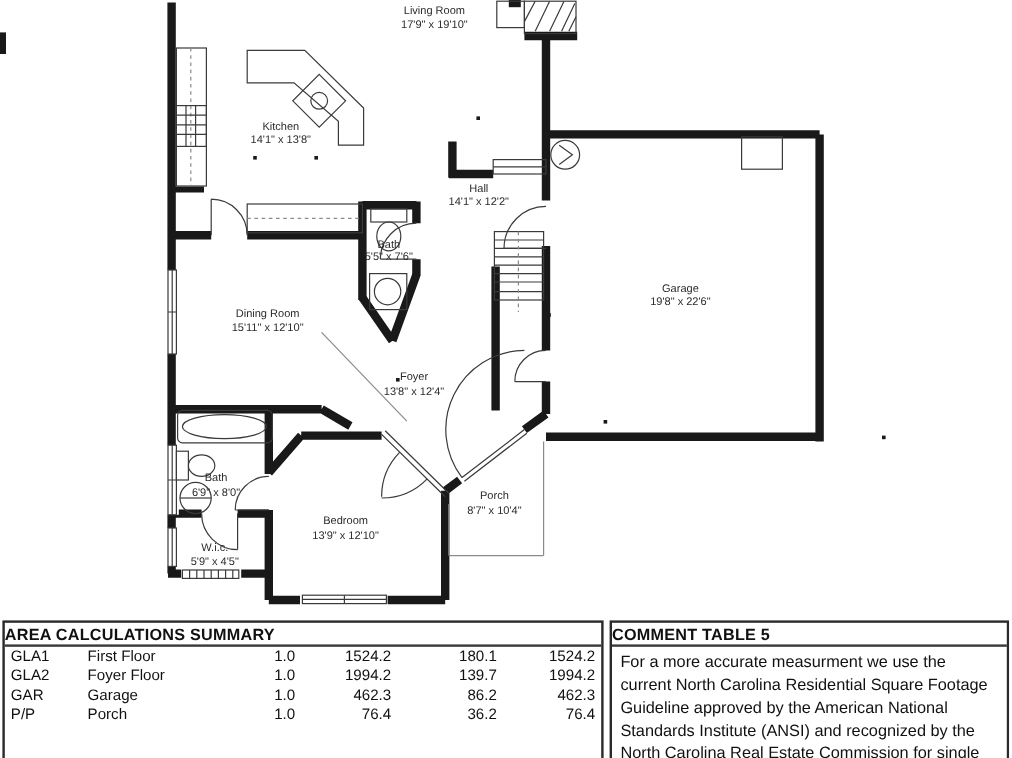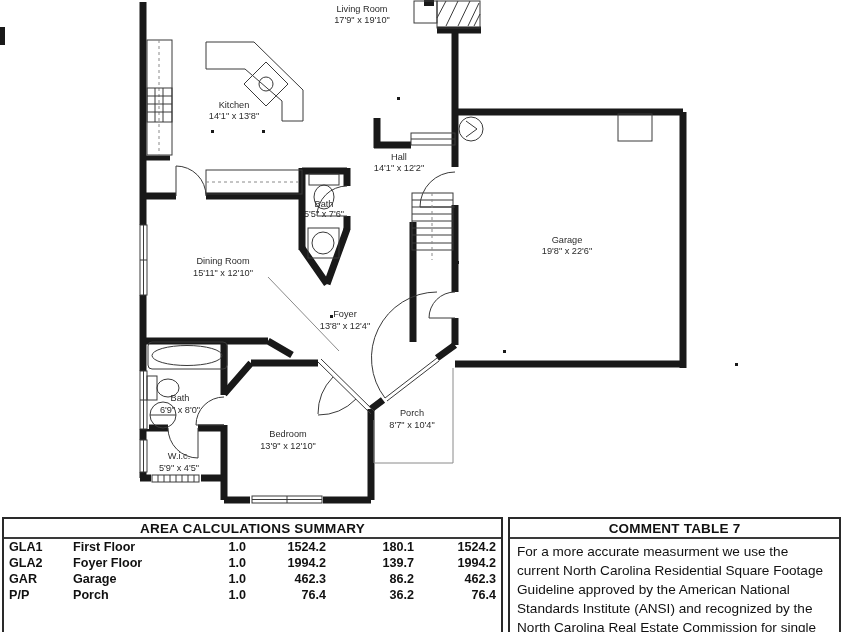--- a/index.html
+++ b/index.html
@@ -7,25 +7,25 @@
     position:relative;width:841px;height:632px;overflow:hidden;
     background:#fff;font-family:"Liberation Sans",sans-serif;color:#111;
   }
   svg text{font-family:"Liberation Sans",sans-serif;font-size:9.2px;fill:#2b2b2b;}
   
   .area-table{
     position:absolute;left:2px;top:517px;width:501px;height:120px;
     border:2px solid #2a2a2a;background:#fff;box-sizing:border-box;
   }
   .tbl-title{
-    font-weight:bold;font-size:13.5px;text-align:center;padding:2px 0 1px 0;
+    font-weight:bold;font-size:13.5px;padding:2px 0 1px 0;
     border-bottom:2px solid #3a3a3a;letter-spacing:.2px;
   }
   .area-table table{border-collapse:collapse;width:100%;table-layout:fixed;font-size:12.6px;}
-  .area-table td{padding:0 5px;height:16px;overflow:hidden;white-space:nowrap;font-weight:bold;}
+  .area-table td{padding:0 5px;height:16px;overflow:hidden;white-space:nowrap;}
   .area-table tr.hdr td{background:#cbcbcb;font-weight:bold;border-bottom:1px solid #8f8f8f;}
   .num{text-align:right;}
   .comment-table{
     position:absolute;left:508px;top:517px;width:333px;height:120px;
     border:2px solid #2a2a2a;background:#fff;box-sizing:border-box;
   }
   .comment-body{
     padding:3px 7px 0 7px;font-size:13.6px;line-height:19px;white-space:pre-line;
   }
   .w{stroke:#191919;stroke-width:7;fill:none;stroke-linecap:butt;}
@@ -246,21 +246,21 @@
         <td class="num">76.4</td>
         <td class="num">36.2</td>
         <td class="num">76.4</td>
       </tr>
     </tbody>
       </table>
   </div>
 
   
   <div class="comment-table">
-    <div class="tbl-title">COMMENT TABLE 7</div>
+    <div class="tbl-title">COMMENT TABLE 5</div>
     <div class="comment-body">For a more accurate measurment we use the
 current North Carolina Residential Square Footage
 Guideline approved by the American National
 Standards Institute (ANSI) and recognized by the
 North Carolina Real Estate Commission for single
 family dwellings and town-homes for both North</div>
   </div>
 
 </div>
 

